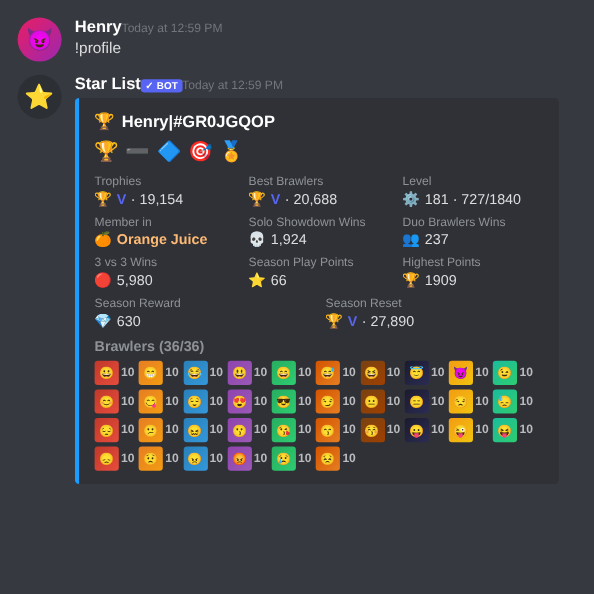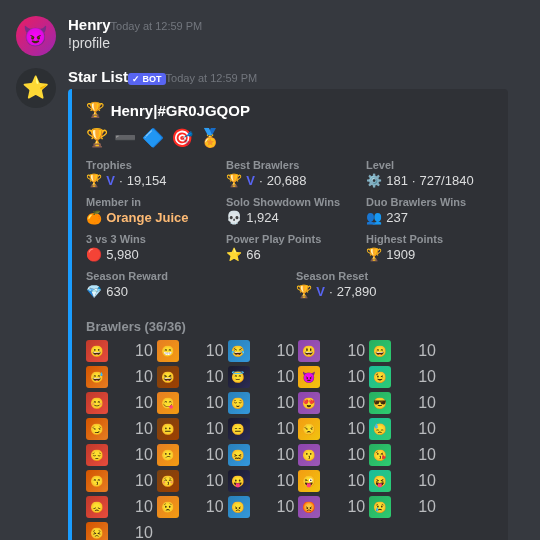--- a/index.html
+++ b/index.html
@@ -105,39 +105,39 @@
       margin-bottom: 8px;
     }
     .field {
       display: flex;
       flex-direction: column;
       gap: 2px;
     }
     .field-label {
       font-size: 11px;
       color: #8e9297;
-      font-weight: 700;
+      font-weight: 400;
       text-transform: none;
     }
     .field-value {
       font-size: 13px;
       color: #dcddde;
       display: flex;
       align-items: center;
       gap: 4px;
     }
     .orange-text {
       color: #fdba74;
       font-weight: 700;
     }
     .season-row {
       display: grid;
       grid-template-columns: 1fr 1fr;
       gap: 8px 12px;
-      margin-bottom: 20px;
+      margin-bottom: 8px;
     }
     .brawlers-section {
       margin-top: 6px;
     }
     .brawlers-title {
       font-size: 13px;
       color: #8e9297;
       font-weight: 600;
       margin-bottom: 6px;
     }
@@ -157,24 +157,23 @@
       width: 22px;
       height: 22px;
       border-radius: 3px;
       display: flex;
       align-items: center;
       justify-content: center;
       font-size: 13px;
       background: #40444b;
     }
     .brawler-score {
-      font-size: 16px;
+      font-size: 11px;
       color: #b9bbbe;
-      font-weight: 400;
-      margin-left: 25px;
+      font-weight: 700;
     }
     
     .henry-avatar {
       width: 40px;
       height: 40px;
       border-radius: 50%;
       background: linear-gradient(135deg, #e91e63, #9c27b0);
       display: flex;
       align-items: center;
       justify-content: center;
@@ -277,21 +276,21 @@
 
         <div class="fields-grid">
           <div class="field">
             <div class="field-label">3 vs 3 Wins</div>
             <div class="field-value">
               <span>🔴</span>
               <span>5,980</span>
             </div>
           </div>
           <div class="field">
-            <div class="field-label">Power Play Points</div>
+            <div class="field-label">Season Play Points</div>
             <div class="field-value">
               <span>⭐</span>
               <span>66</span>
             </div>
           </div>
           <div class="field">
             <div class="field-label">Highest Points</div>
             <div class="field-value">
               <span>🏆</span>
               <span>1909</span>

